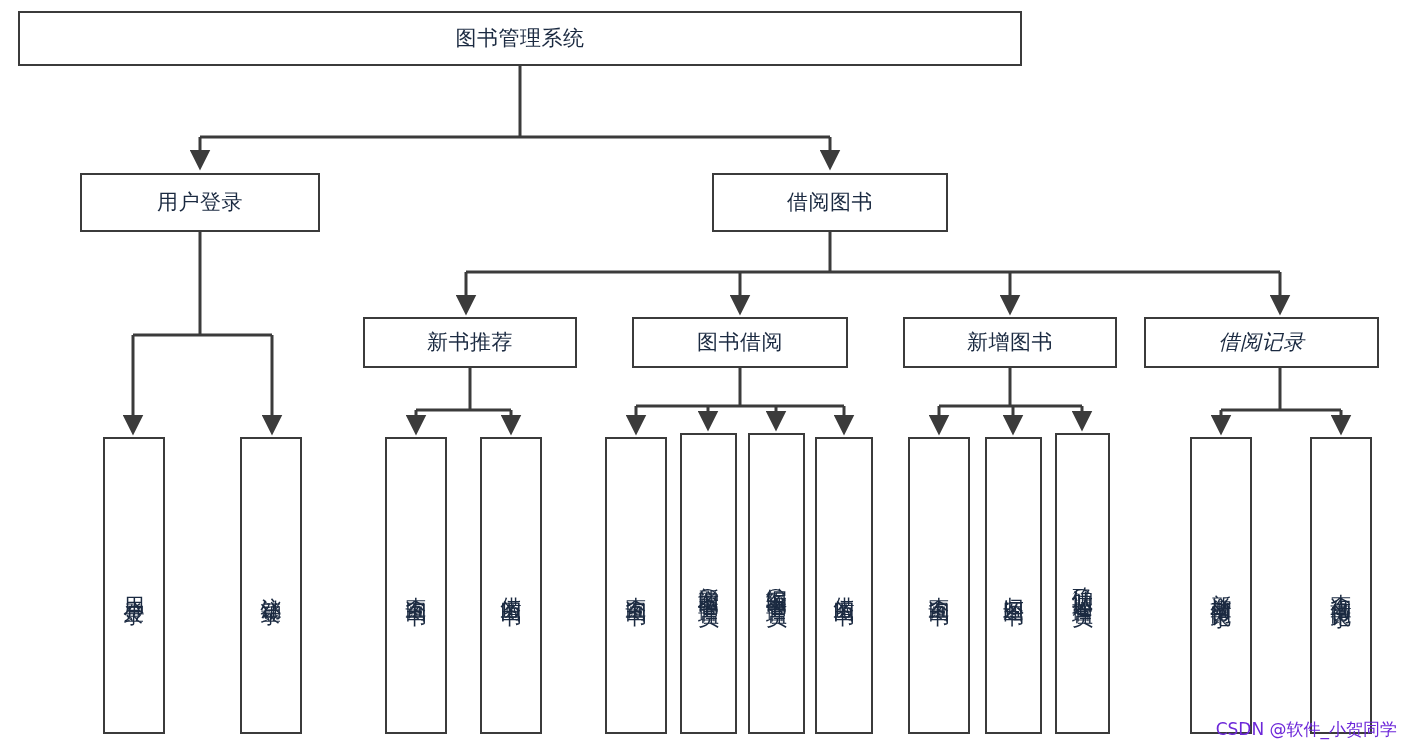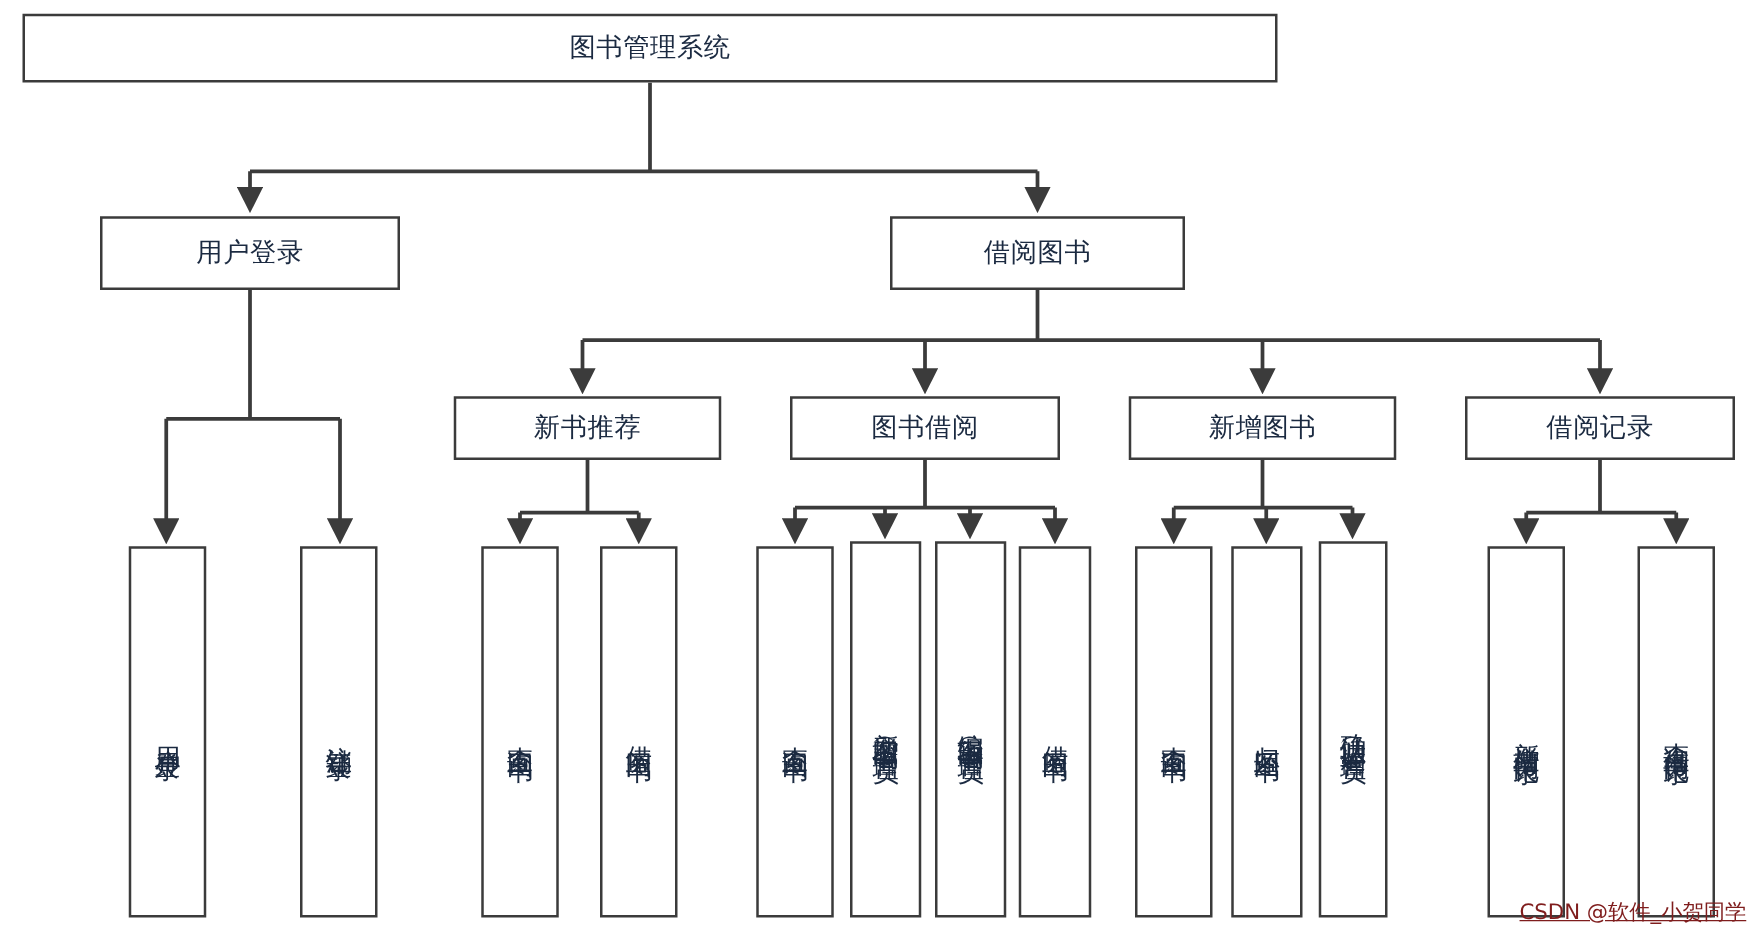--- a/index.html
+++ b/index.html
@@ -46,26 +46,25 @@
     text-orientation: upright;
     -webkit-writing-mode: vertical-rl;
     line-height: 1.05;
     letter-spacing: 3px;
     font-size: 21px;
   }
   .watermark {
     position: absolute;
     right: 8px;
     bottom: 6px;
-    color: #7f1d1d;
+    color: #6d28d9;
     font-size: 17px;
     white-space: nowrap;
     z-index: 5;
     font-family: "DejaVu Sans", "Liberation Sans", sans-serif;
-    text-decoration: underline;
   }
 </style>
 </head>
 <body>
 
 <div id="canvas">
 
   <svg id="edges" viewBox="0 0 1405 747" xmlns="http://www.w3.org/2000/svg">
     <defs>
       <marker id="arrow" viewBox="0 0 12 12" refX="6" refY="6" markerWidth="7" markerHeight="7" orient="auto-start-reverse">
@@ -129,21 +128,21 @@
 
   <div class="node" style="left:363px; top:317px; width:214px; height:51px;">
     <span class="label">新书推荐</span>
   </div>
   <div class="node" style="left:632px; top:317px; width:216px; height:51px;">
     <span class="label">图书借阅</span>
   </div>
   <div class="node" style="left:903px; top:317px; width:214px; height:51px;">
     <span class="label">新增图书</span>
   </div>
-  <div class="node" style="left:1172px; top:317px; width:216px; height:51px;">
+  <div class="node" style="left:1144px; top:317px; width:235px; height:51px;font-style:italic;">
     <span class="label">借阅记录</span>
   </div>
 
   <div class="node vertical" style="left:103px; top:437px; width:62px; height:297px;">
     <span class="label">用户登录</span>
   </div>
   <div class="node vertical" style="left:240px; top:437px; width:62px; height:297px;">
     <span class="label">注销登录</span>
   </div>
 

